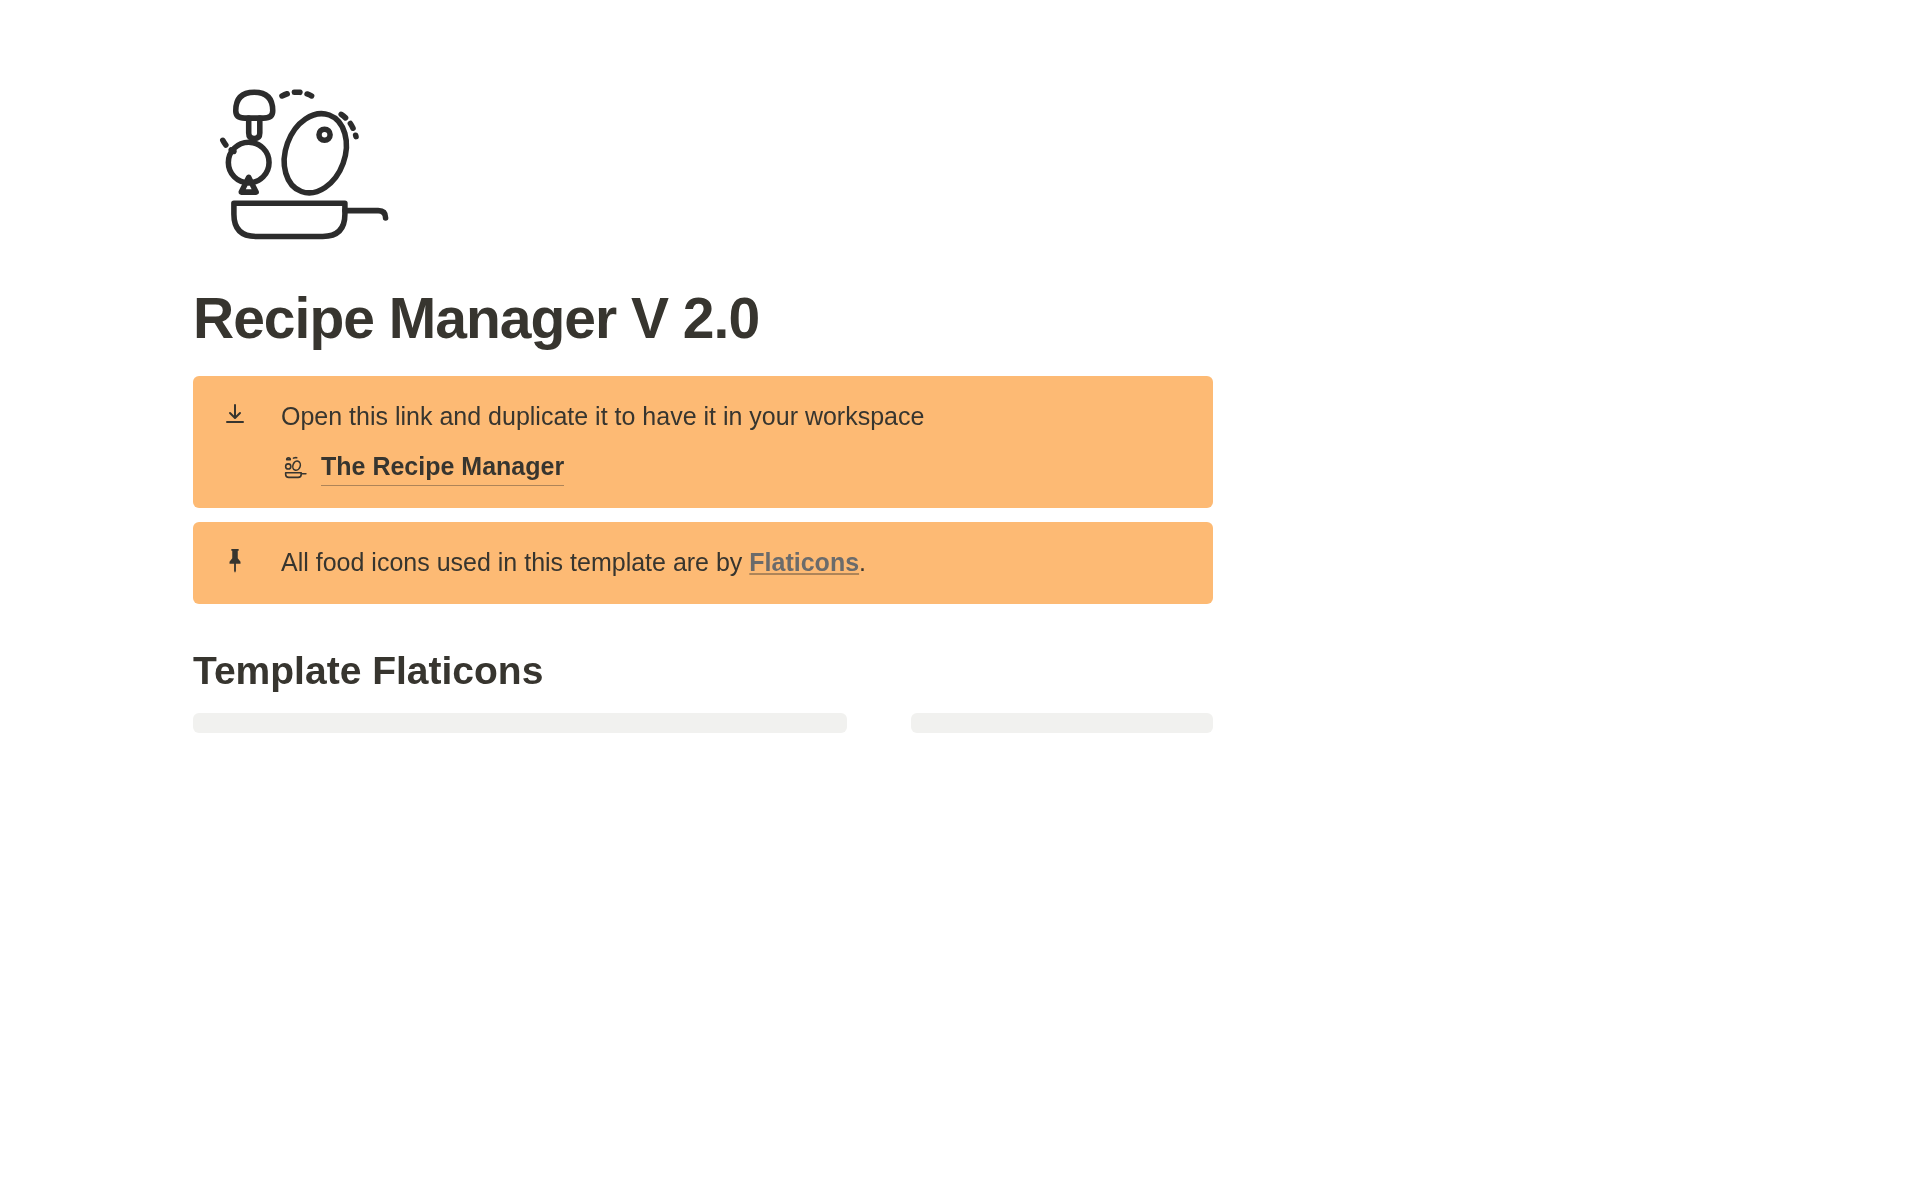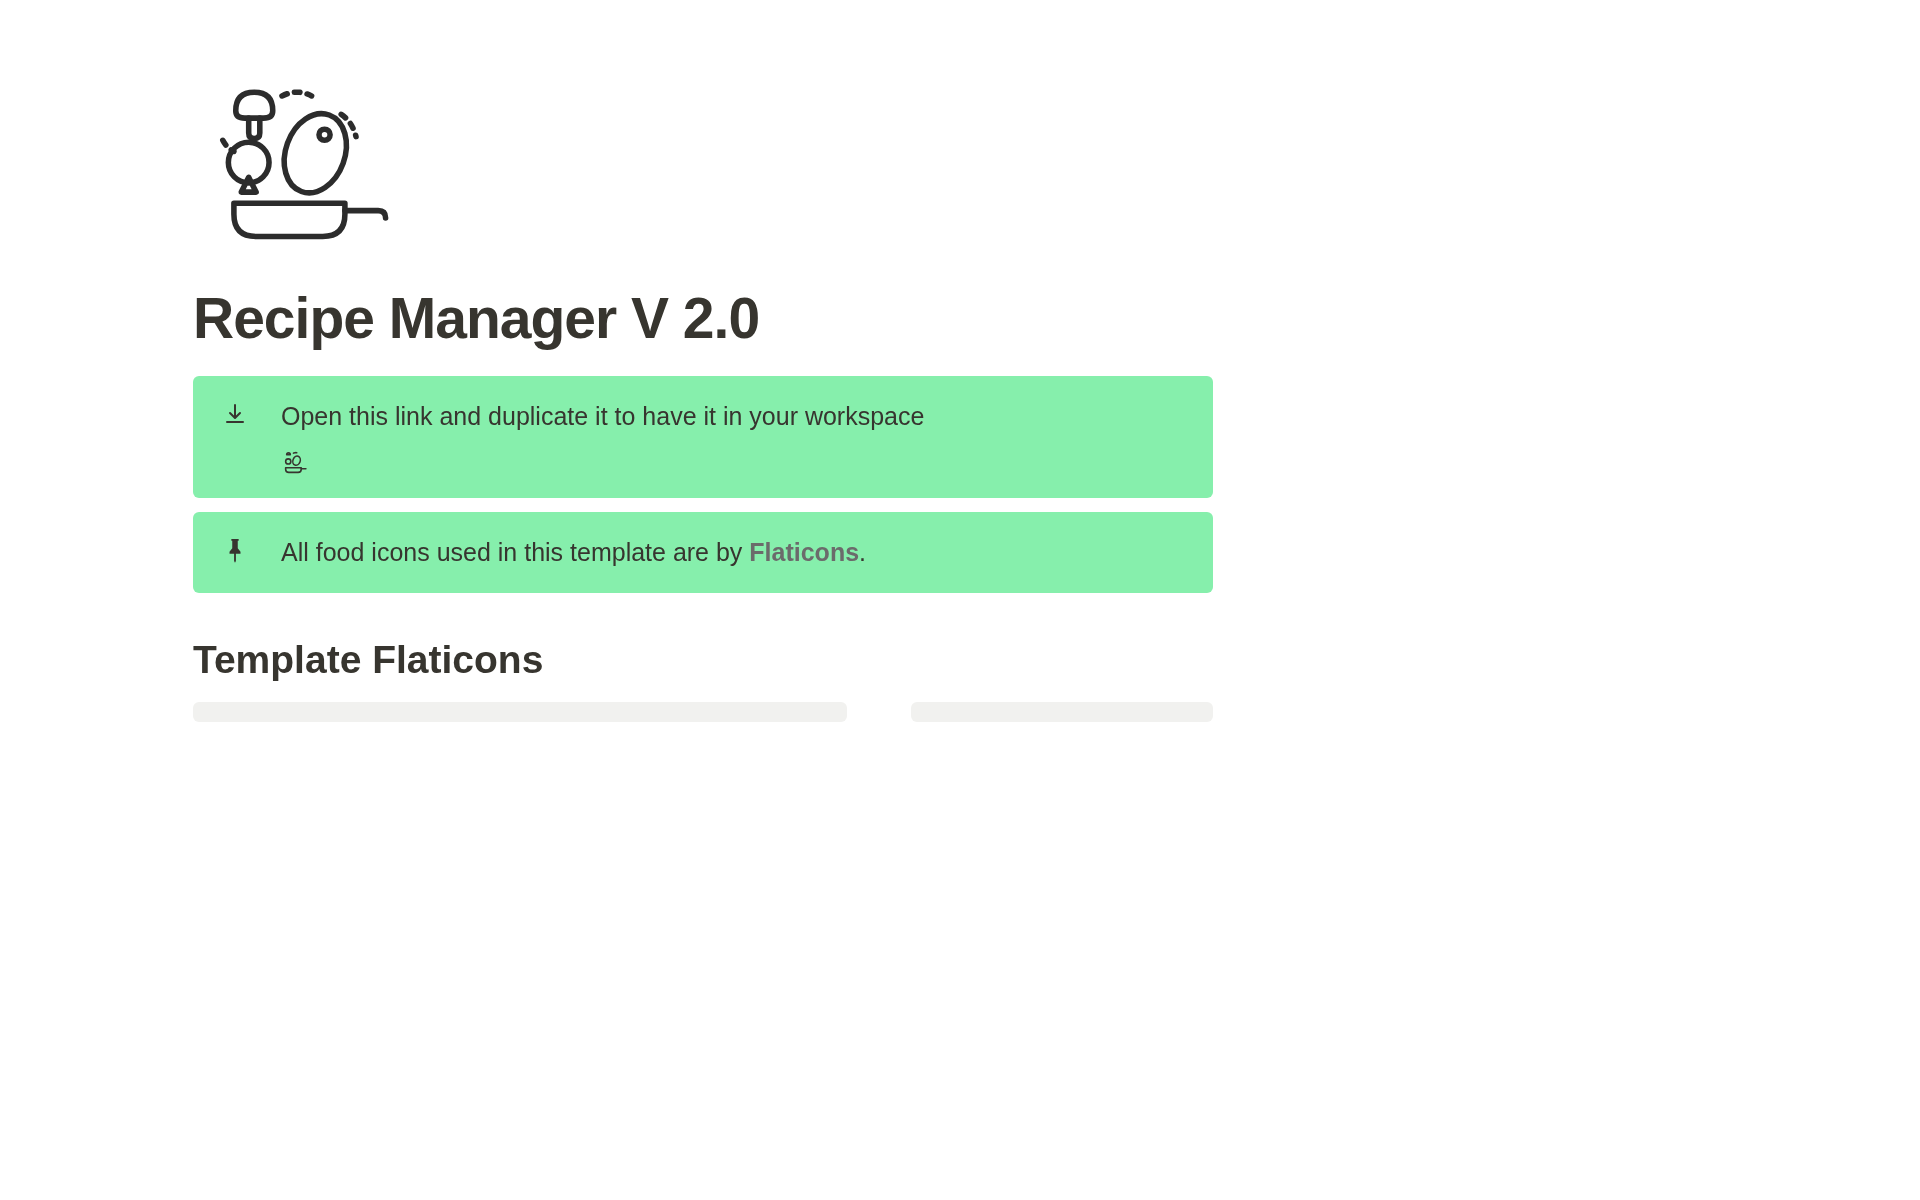--- a/index.html
+++ b/index.html
@@ -29,21 +29,21 @@
       margin-left: 15px;
     }
     .page-title {
       font-size: 57px;
       font-weight: 800;
       color: #37352f;
       margin-bottom: 25px;
       letter-spacing: -1px;
     }
     .callout {
-      background: #86efac;
+      background: #fdba74;
       border-radius: 6px;
       padding: 22px 28px;
       margin-bottom: 14px;
       display: flex;
       align-items: flex-start;
       gap: 32px;
     }
     .callout-icon {
       flex-shrink: 0;
       width: 28px;
@@ -74,20 +74,21 @@
     }
     .callout-link-text {
       font-size: 25px;
       font-weight: 600;
       color: #37352f;
       border-bottom: 1px solid rgba(55, 53, 47, 0.4);
       cursor: pointer;
     }
     .inline-link {
       color: #6b6b6b;
+      text-decoration: underline;
       text-decoration-color: rgba(55, 53, 47, 0.4);
       cursor: pointer;
       font-weight: 600;
       margin-top: 40px;
     }
     .section-heading {
       font-size: 39px;
       font-weight: 700;
       color: #37352f;
       margin-top: 45px;
@@ -152,20 +153,21 @@
         <div class="callout-link-icon">
           <svg width="26" height="26" viewBox="0 0 100 100" fill="none" stroke="#37352f" stroke-width="6" stroke-linecap="round" stroke-linejoin="round">
             <path d="M 14 78 Q 14 90 26 90 L 62 90 Q 74 90 74 78 L 74 72 L 14 72 Z"></path>
             <path d="M 74 76 L 92 76"></path>
             <ellipse cx="56" cy="45" rx="14" ry="18" transform="rotate(20 56 45)"></ellipse>
             <circle cx="24" cy="48" r="10"></circle>
             <path d="M 25 15 Q 18 15 18 22 L 32 22 Q 32 15 25 15 Z"></path>
             <path d="M 44 16 Q 52 12 60 16" stroke-dasharray="4 5"></path>
           </svg>
         </div>
+        <span class="callout-link-text">The Recipe Manager</span>
       </div>
     </div>
   </div>
 
   <div class="callout">
     <div class="callout-icon">
       <svg width="22" height="26" viewBox="0 0 24 28" fill="#37352f">
         <path d="M 8 2 L 16 2 L 16 4 L 15 4 L 15 12 L 18 16 L 18 18 L 13 18 L 13 26 L 12 28 L 11 26 L 11 18 L 6 18 L 6 16 L 9 12 L 9 4 L 8 4 Z"></path>
       </svg>
     </div>

